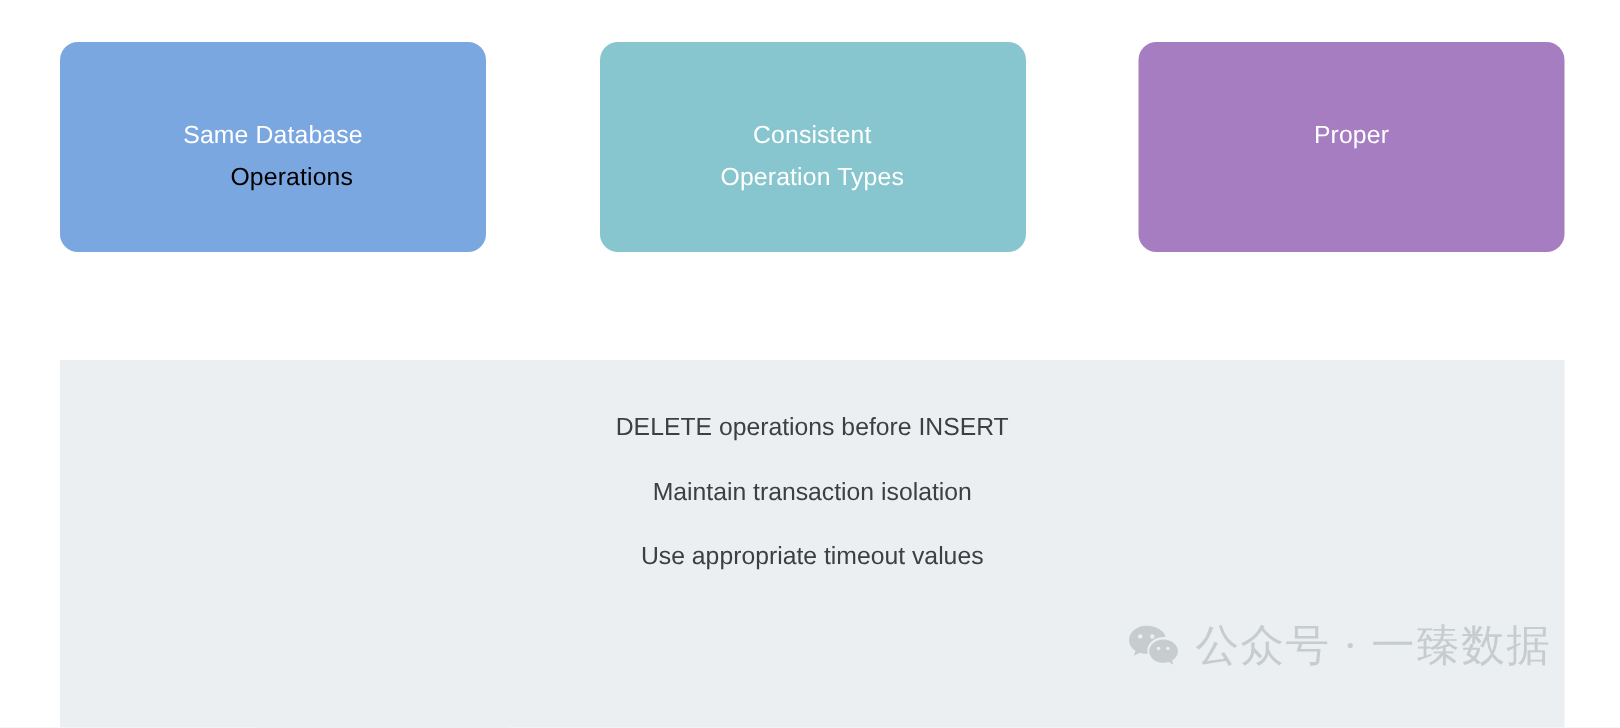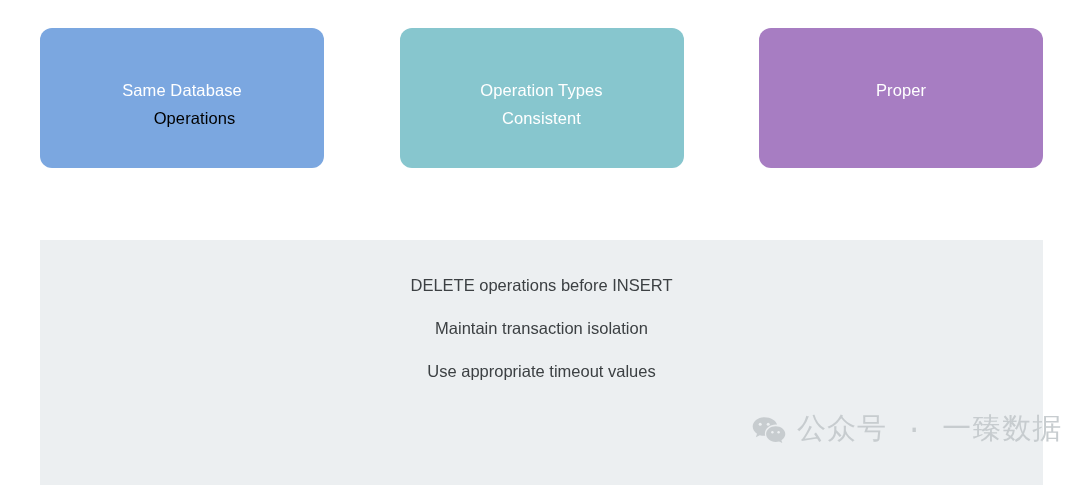--- a/index.html
+++ b/index.html
@@ -94,38 +94,38 @@
     width: 34px;
     height: 30px;
     display: block;
   }
   .wm-text {
     color: #C7CCCF;
     font-size: 29px;
     line-height: 34px;
     letter-spacing: 1px;
     white-space: nowrap;
-    font-family: Liberation Mono, monospace;
+    font-family: Liberation Serif, serif;
   }
 </style>
 </head>
 <body>
 
 <div id="canvas">
 
   <div class="card-row">
 
     <div class="card" style="background: rgb(123, 167, 224);">
       <div class="card-line" style="color: rgb(255, 255, 255);">Same Database</div>
       <div class="card-line" style="color: #000000; margin-left: 25px;">Operations</div>
     </div>
 
     <div class="card" style="background: rgb(135, 198, 206);">
+      <div class="card-line" style="color: rgb(255, 255, 255);">Consistent</div>
       <div class="card-line" style="color: rgb(255, 255, 255);">Operation Types</div>
-      <div class="card-line" style="color: rgb(255, 255, 255);">Consistent</div>
     </div>
 
     <div class="card" style="background: rgb(167, 125, 194);">
       <div class="card-line" style="color: rgb(255, 255, 255);">Proper</div>
     </div>
 
   </div>
 
   <div class="panel" style="background: rgb(236, 239, 241);">
     <div class="panel-lines">

